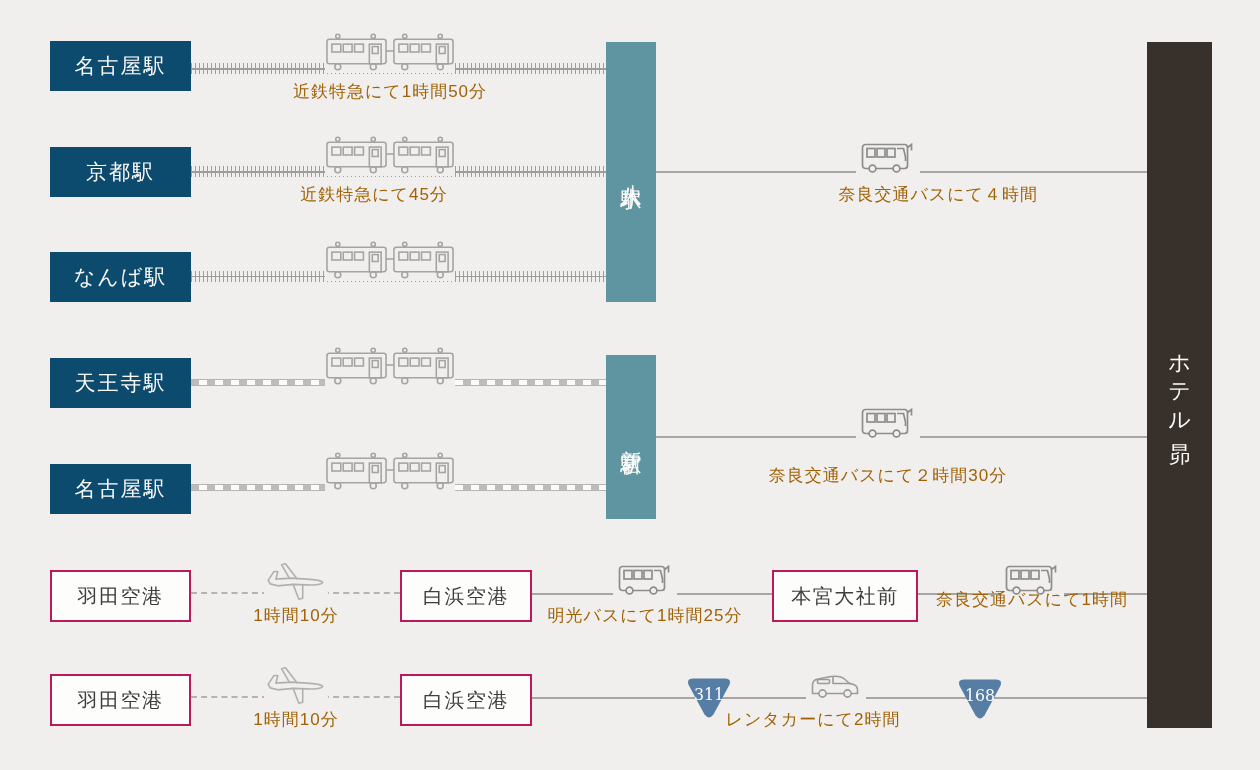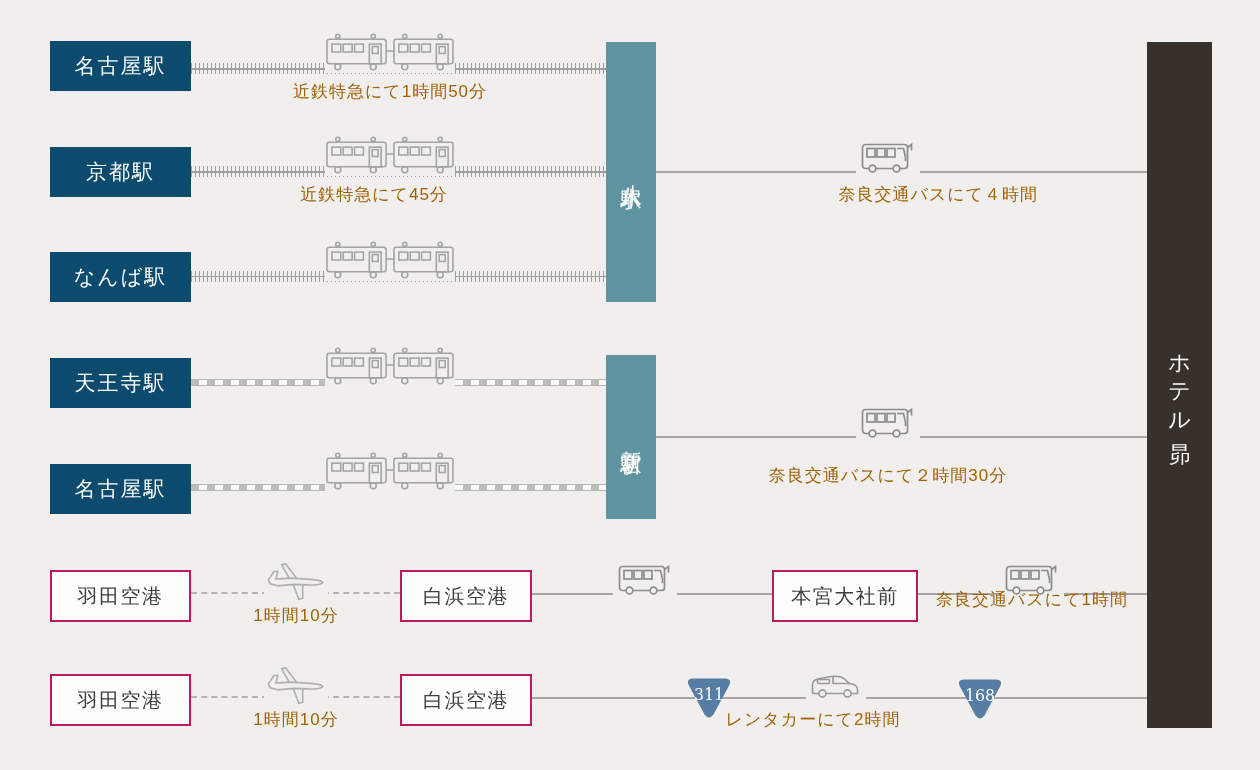--- a/index.html
+++ b/index.html
@@ -231,20 +231,21 @@
   <div class="abs rlabel" style="left:216px; top:606px; width:160px;">1時間10分</div>
   <div class="abs wbox" style="left:400px; top:570px; width:132px;">
     <span>白浜空港</span>
   </div>
   <div class="abs line-solid" style="left:532px; top:593px; width:240px;"></div>
   <div class="abs iconwrap" style="left:613px; top:560px; width:64px; height:38px;">
     <svg width="54" height="38">
         <use href="#sym-bus"></use>
       </svg>
   </div>
+  <div class="abs rlabel" style="left:535px; top:606px; width:220px;">明光バスにて1時間25分</div>
   <div class="abs wbox" style="left:772px; top:570px; width:146px;">
     <span>本宮大社前</span>
   </div>
   <div class="abs line-solid" style="left:918px; top:593px; width:229px;"></div>
   <div class="abs iconwrap" style="left:1000px; top:560px; width:64px; height:38px;">
     <svg width="54" height="38">
         <use href="#sym-bus"></use>
       </svg>
   </div>
   <div class="abs rlabel" style="left:925px; top:590px; width:214px;">奈良交通バスにて1時間</div>

